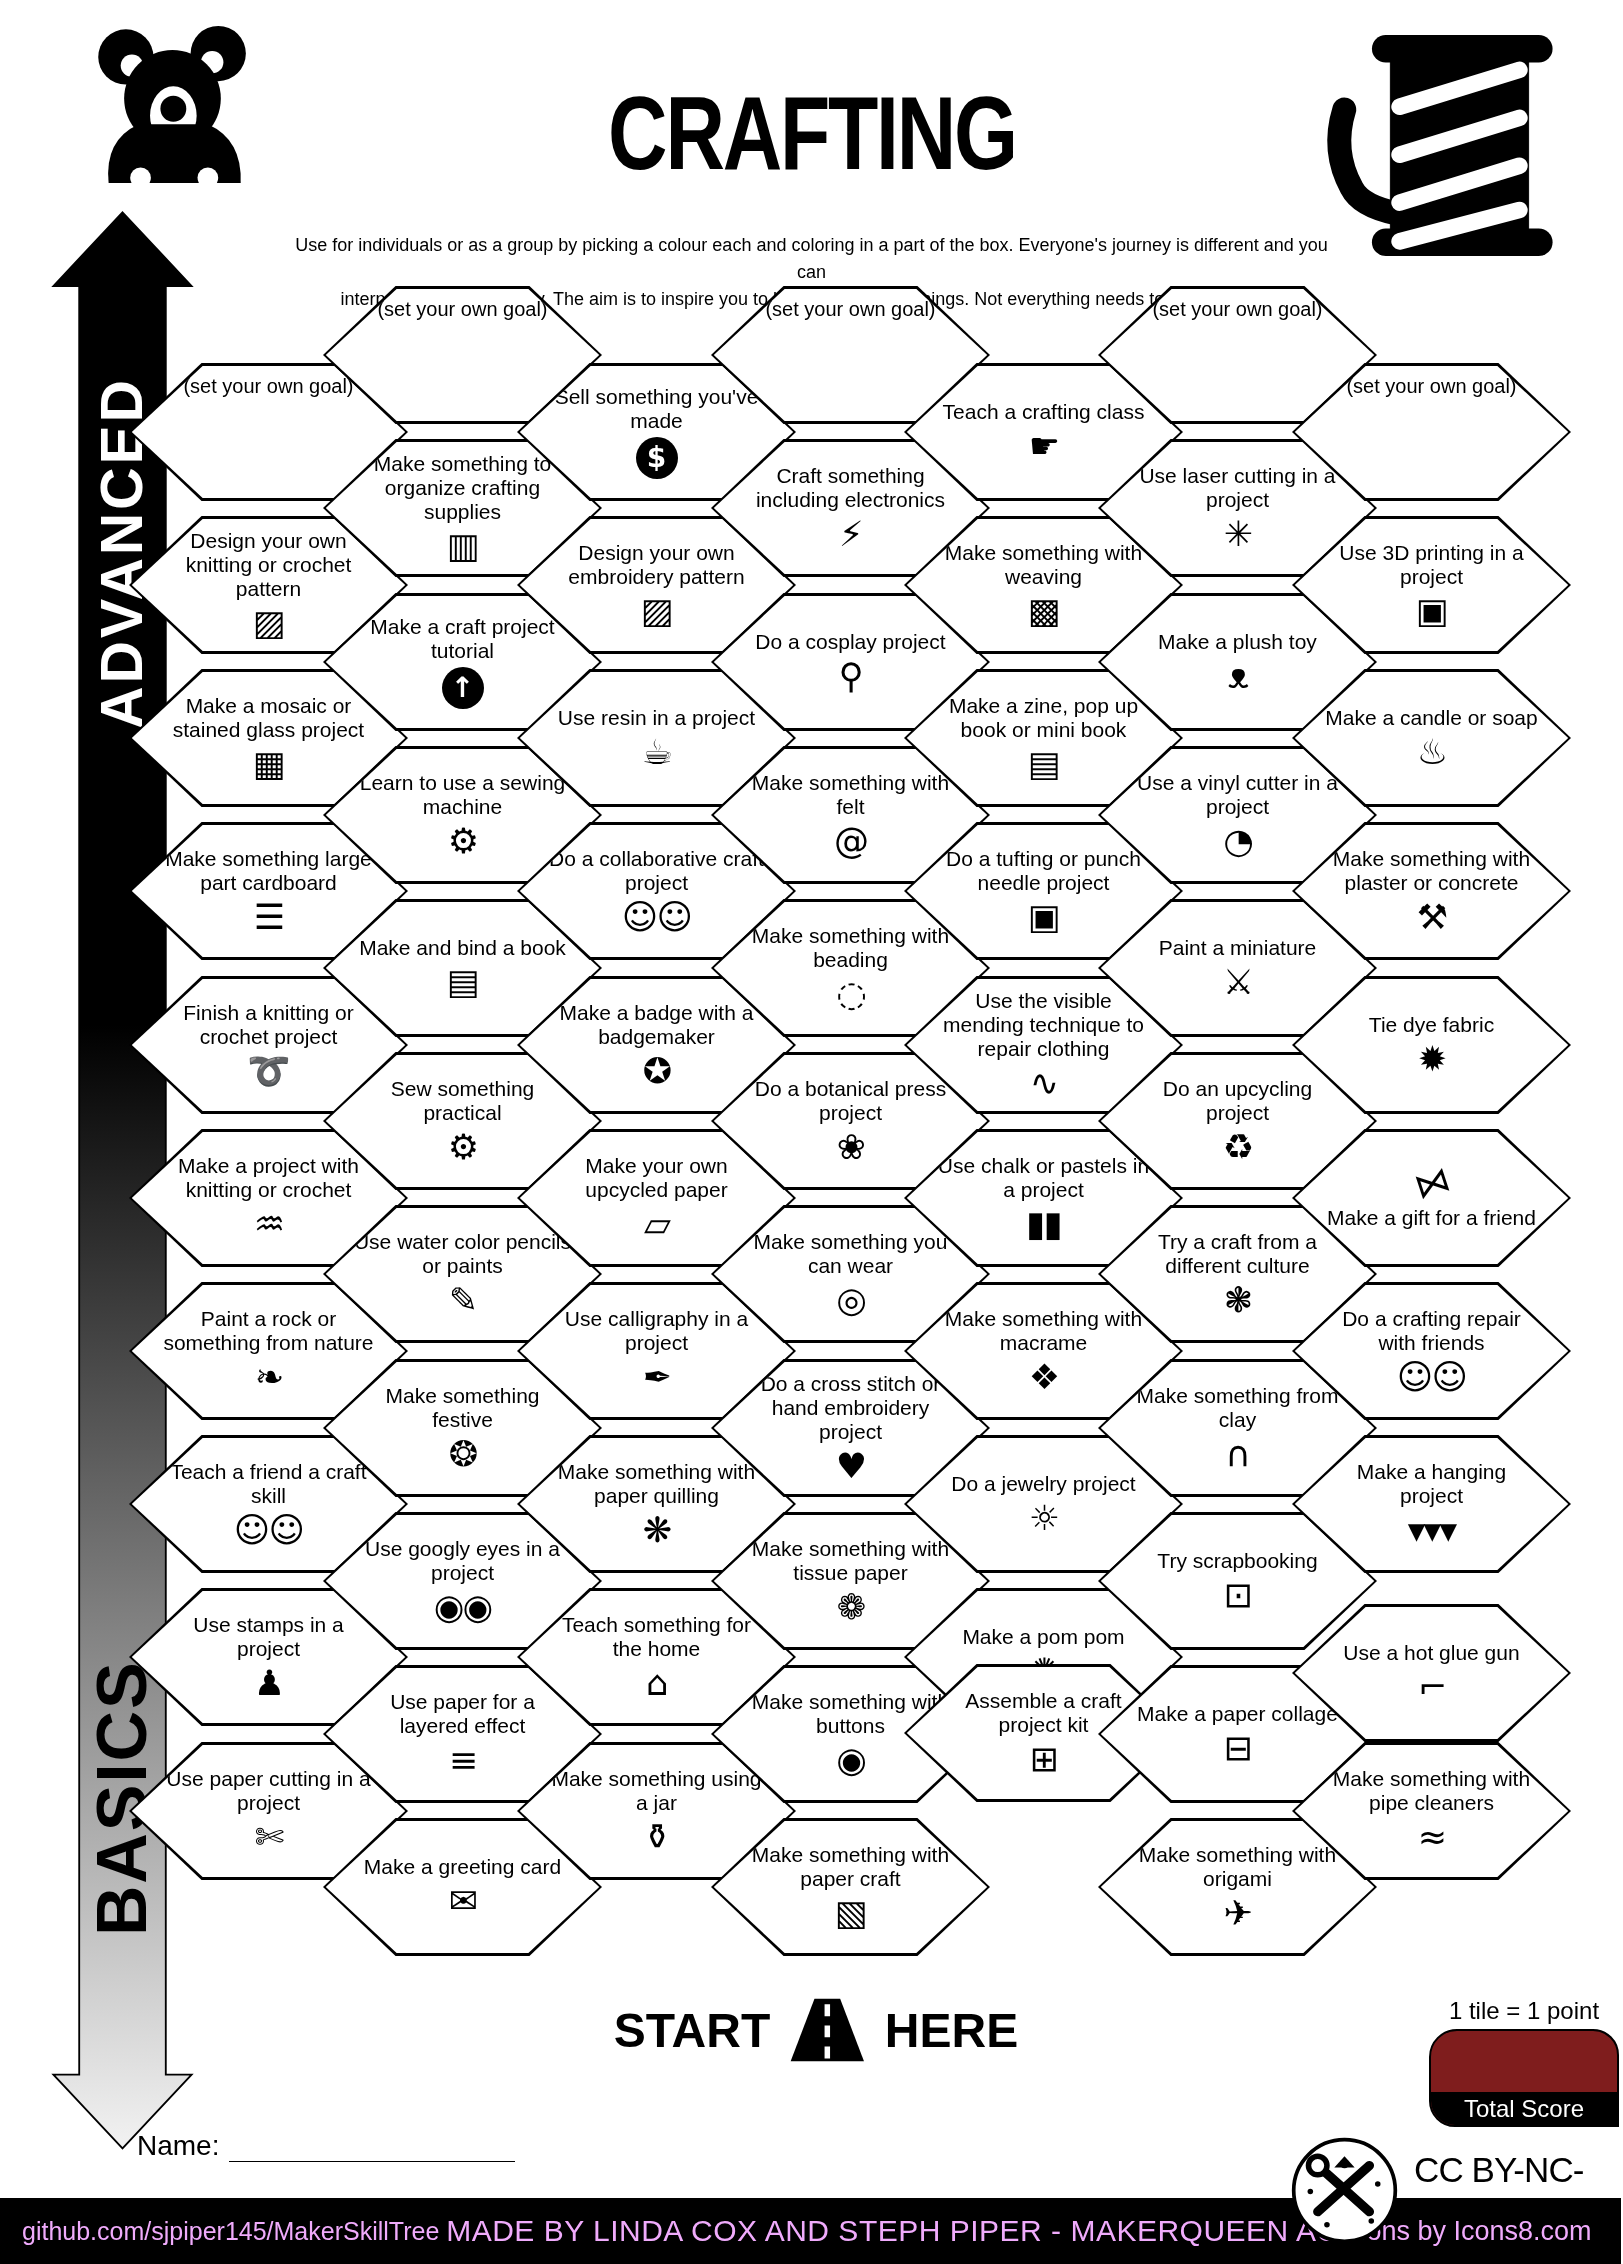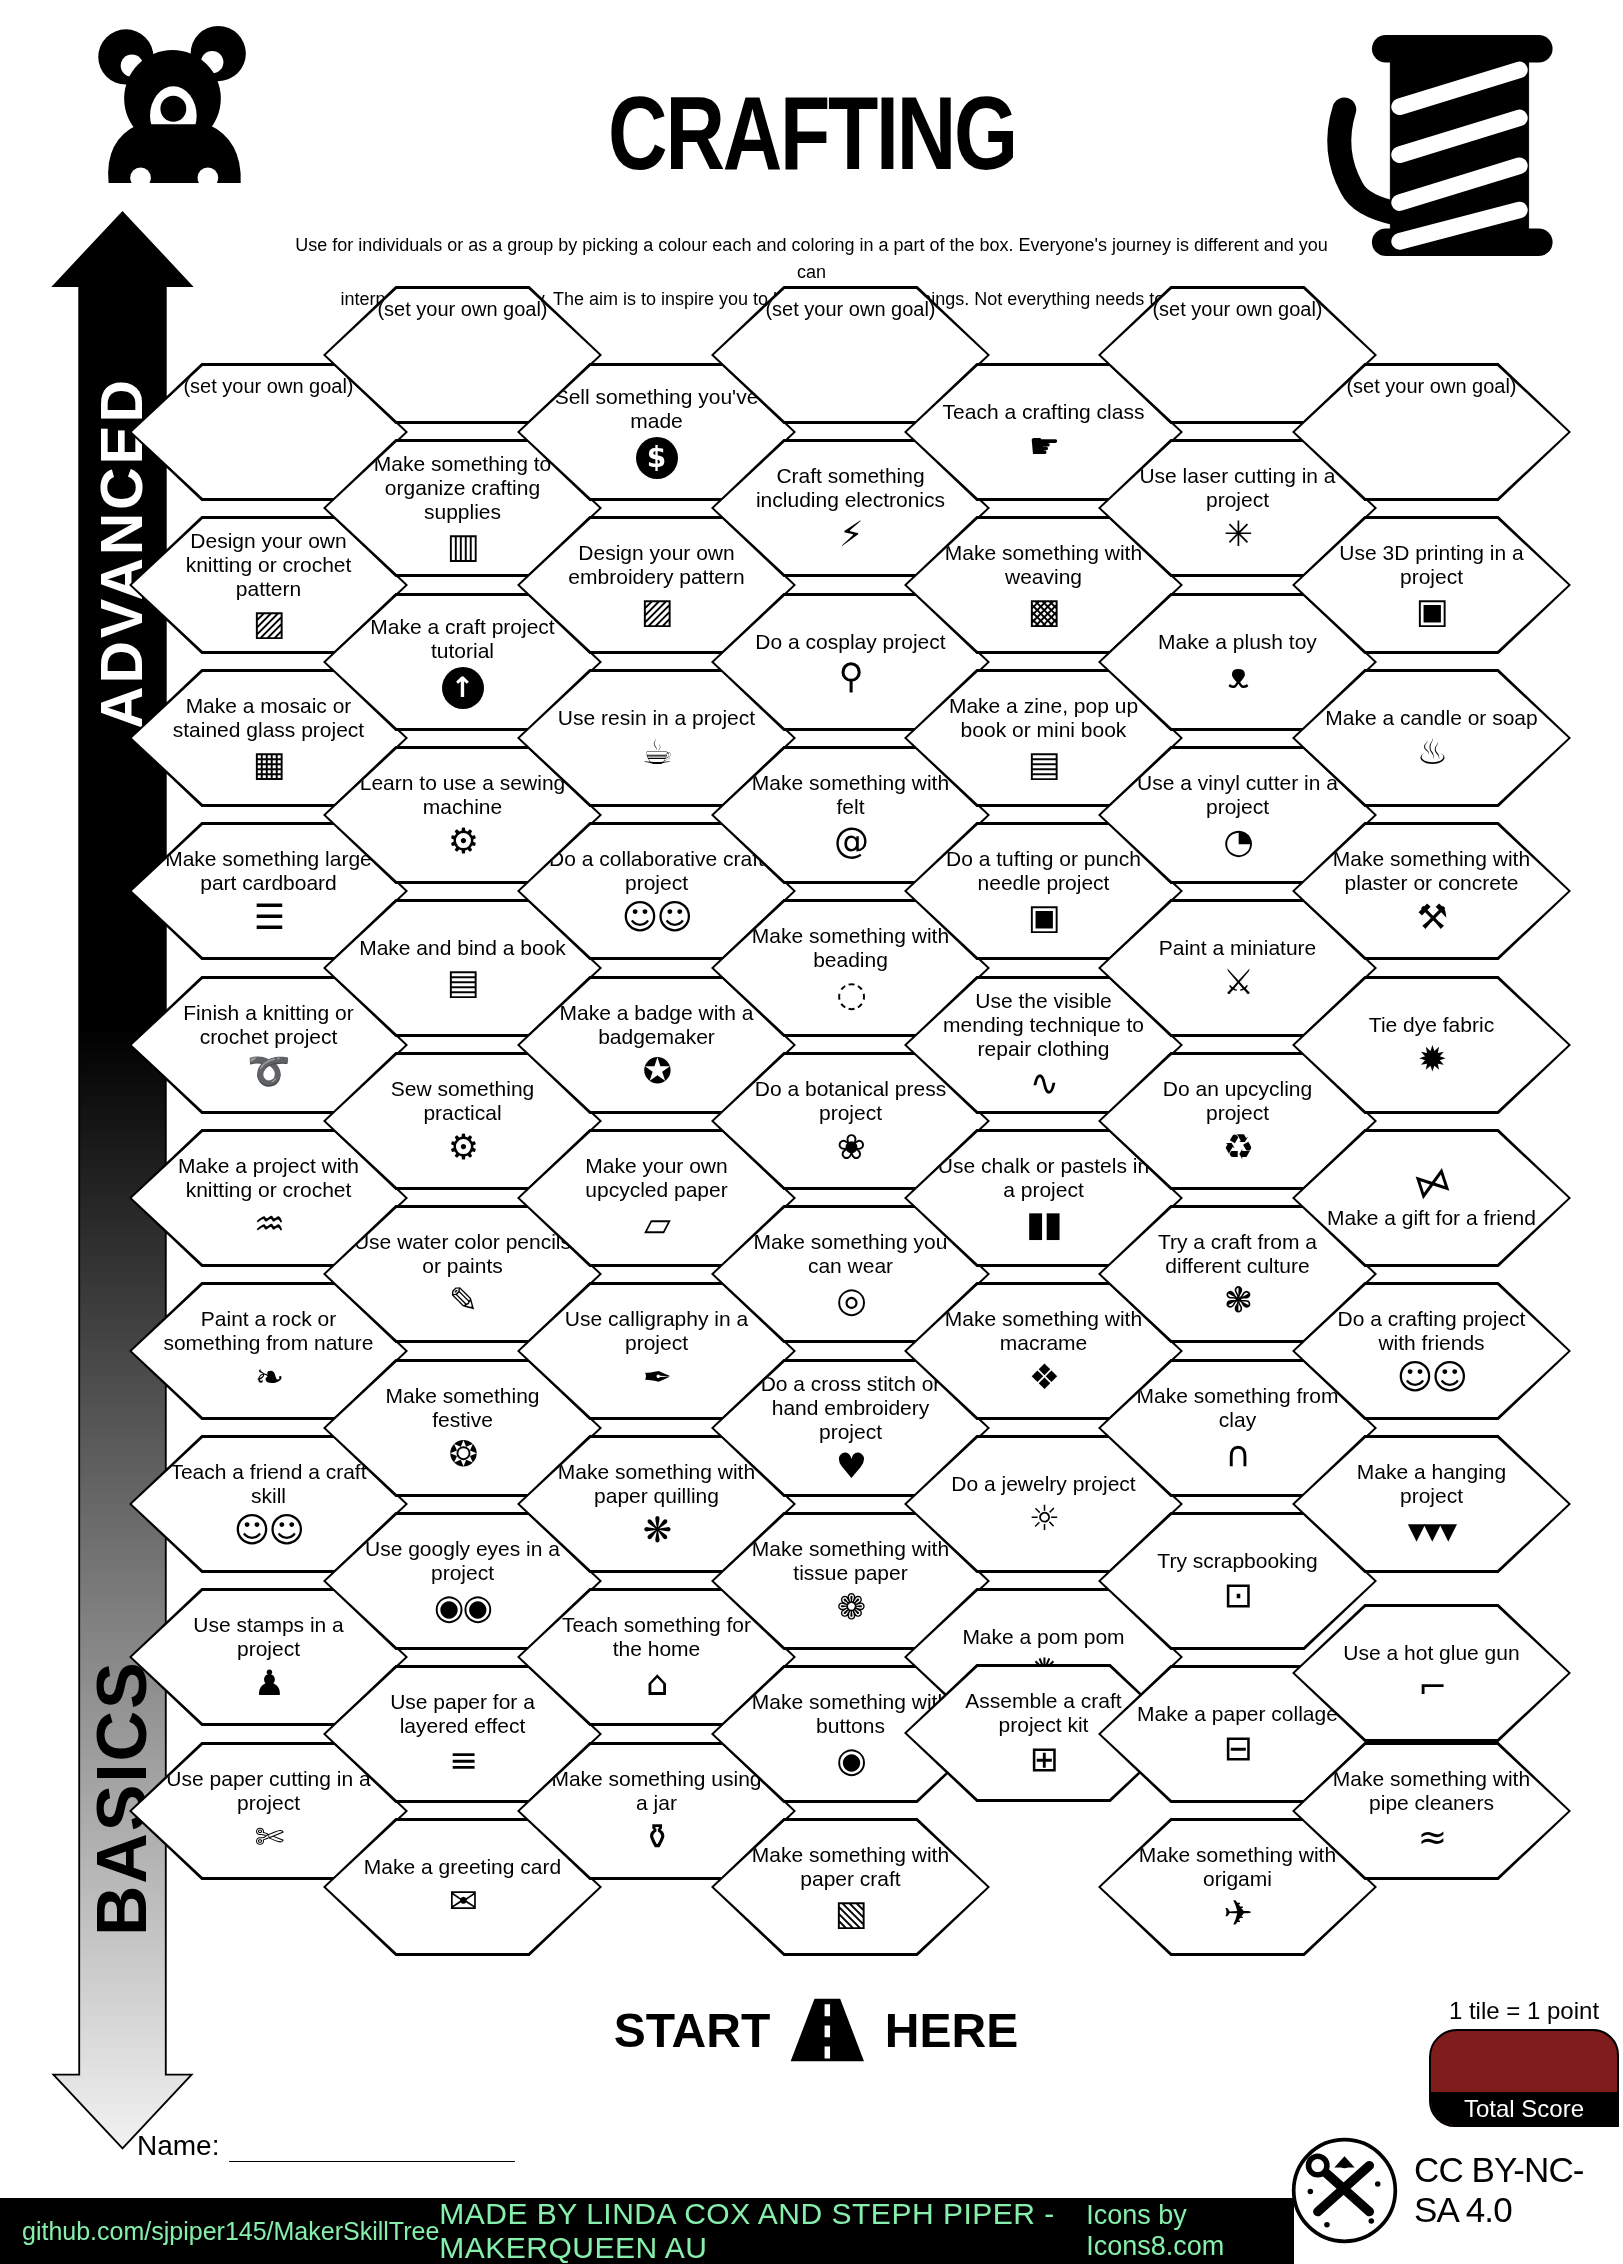--- a/index.html
+++ b/index.html
@@ -50,21 +50,21 @@
   .score-box{position:absolute;left:1429px;top:2029px;width:190px;height:98px;background:#7f1d1d;
              border:2.8px solid #000;border-radius:28px 26px 0 26px;overflow:hidden;
              display:flex;flex-direction:column;box-sizing:border-box;}
   .score-blank{flex:1;}
   .score-strip{height:33px;background:#000;color:#fff;display:flex;align-items:center;
                justify-content:center;font-size:24px;}
 
   
   .license-text{position:absolute;left:1414px;top:2150px;font-size:35px;letter-spacing:-0.9px;}
   .logo-svg{position:absolute;left:1290px;top:2136px;z-index:5;}
-  .footer{position:absolute;left:0;top:2198px;width:1294px;height:66px;background:#000;color:#86efac;
+  .footer{position:absolute;left:0;top:2198px;width:1621px;height:66px;background:#000;color:#f0abfc;
           display:flex;align-items:center;justify-content:space-between;
           padding:0 22px;box-sizing:border-box;}
   .footer .f-left{font-size:25px;}
   .footer .f-center{font-size:30px;letter-spacing:0.5px;}
   .footer .f-right{font-size:27px;margin-right:7.4px;}
 </style>
 </head>
 <body>
 
 <div class="page">
@@ -521,21 +521,21 @@
         </div>
       </div>
       <div class="hex" style="left: 1292px; top: 1129px;">
         <div class="hex-inner">
           <span class="hex-icon tilt">⋈</span>
           <span class="hex-label">Make a gift for a friend</span>
         </div>
       </div>
       <div class="hex" style="left: 1292px; top: 1282px;">
         <div class="hex-inner">
-          <span class="hex-label">Do a crafting project with friends</span>
+          <span class="hex-label">Do a crafting repair with friends</span>
           <span class="hex-icon">☺☺</span>
         </div>
       </div>
       <div class="hex" style="left: 1292px; top: 1435px;">
         <div class="hex-inner">
           <span class="hex-label">Make a hanging project</span>
           <span class="hex-icon">▾▾▾</span>
         </div>
       </div>
       <div class="hex" style="left: 1292px; top: 1588px; margin-top: 16px;">

